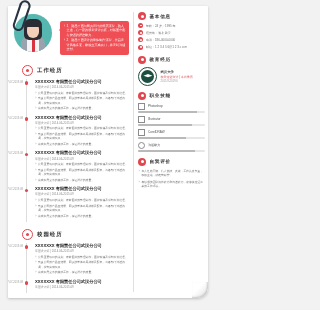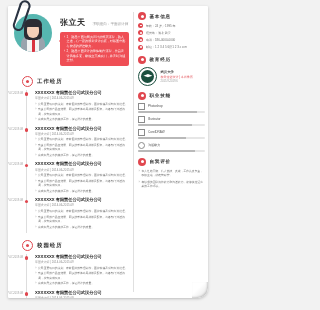--- a/index.html
+++ b/index.html
@@ -103,24 +103,20 @@
         <div class="hdr">
           <div class="avatar">
             <div class="av-body"></div>
             <div class="av-shirt"></div>
             <div class="av-tie"></div>
             <div class="av-hair"></div>
             <div class="av-face"></div>
             <div class="av-fringe"></div>
           </div>
           <div class="idbox">
-            <div class="nameline">
-              <div class="name">张立天</div>
-              <div class="job">求职意向：平面设计师</div>
-            </div>
             <div class="bubble">
               <div class="bline">
                   <span class="bdot">›</span>
                 <span>1、熟悉平面与网页设计的规范流程，熟人之道，有一定的视觉设计功底，对版面色彩有较强的把控能力。</span>
                 </div>
               <div class="bline">
                   <span class="bdot">›</span>
                 <span>2、熟悉平面设计的整体制作流程，作品设计风格多变，能独立完成项目，并及时沟通交付。</span>
                 </div>
             </div>

